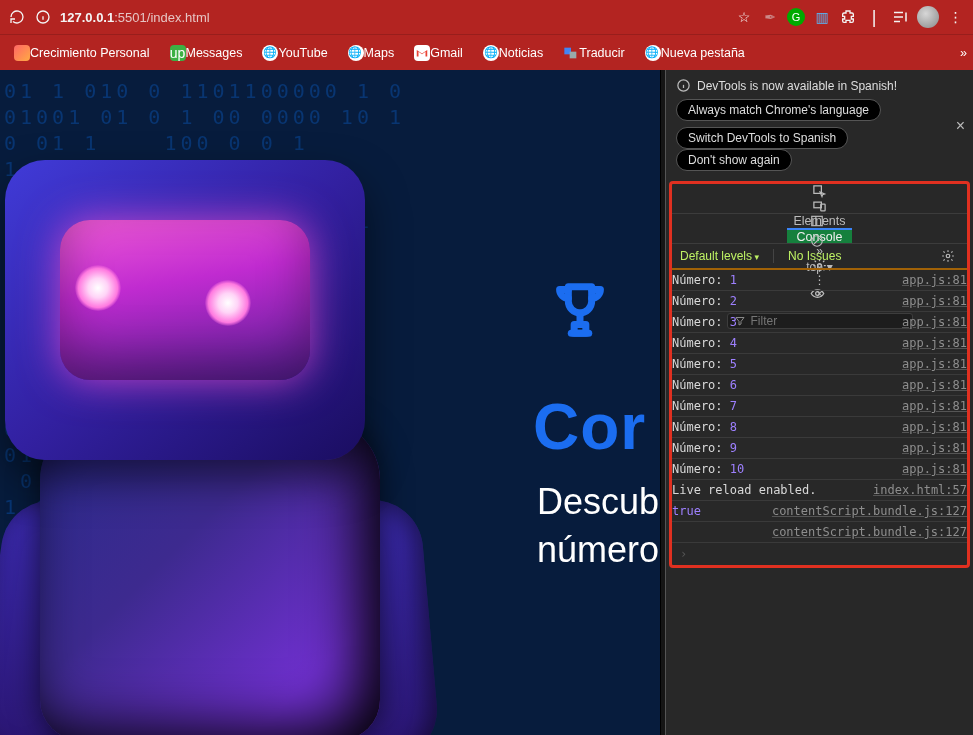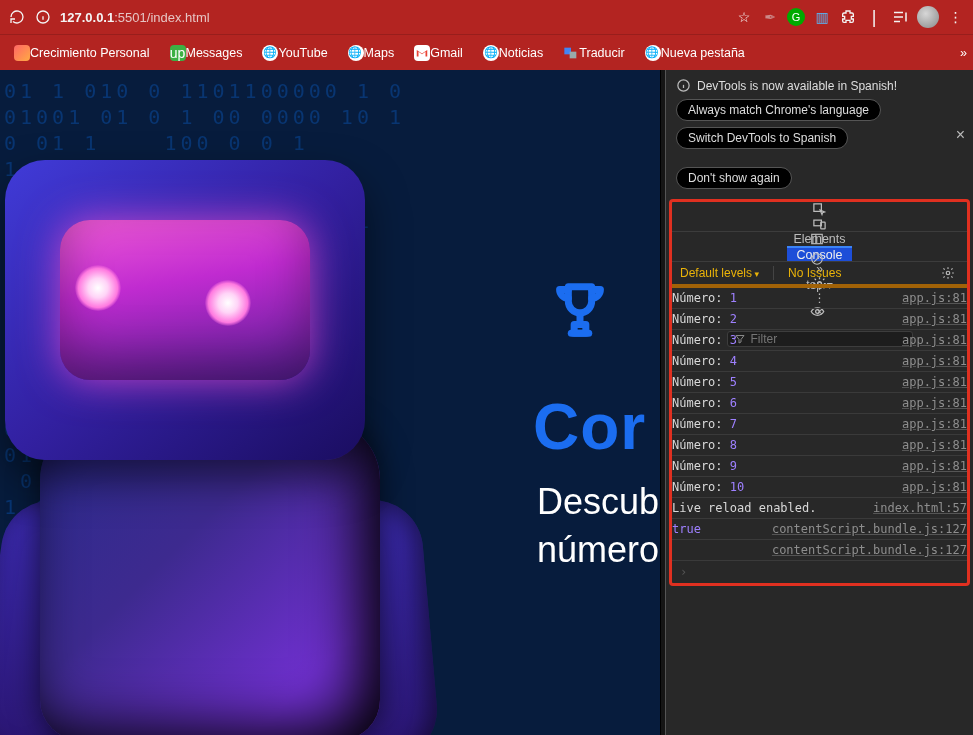--- a/index.html
+++ b/index.html
@@ -152,21 +152,21 @@
     height:30px; display:flex; align-items:center;
     border-bottom:1px solid #3c3c3c;
     gap:0; padding:0 4px;flex-direction:column;
   }
   .tabs .tool-ic{width:26px; height:30px; display:flex; align-items:center; justify-content:center; color:#bbb;}
   .tab{
     padding:0 10px; height:30px; display:flex; align-items:center;
     color:#bbb; font-size:12.5px;
   }
   .tab.active{
-    background:#1d4ed8; color:#eee;
+    background:#15803d; color:#eee;
     border-top:2px solid #3b84f7;
   }
   .tabs .spacer{flex:1;}
   
   .ctoolbar{
     height:30px; display:flex; align-items:center;
     border-bottom:1px solid #3c3c3c;
     gap:6px; padding:0 6px; color:#bbb; font-size:12px;flex-direction:column;
   }
   .ctoolbar .ctx{display:flex; align-items:center; gap:4px;}
@@ -174,21 +174,21 @@
   .filter-in{
     flex:1; background:#1d1d1d; border:1px solid #3d3d3d;
     border-radius:3px; height:20px;
     display:flex; align-items:center; gap:5px; padding:0 6px; color:#888;
   }
   .filter-in input{
     flex:1; background:transparent; border:none; outline:none; color:#ddd; font-size:12px;
   }
   .cbar2{
     height:26px; display:flex; align-items:center; gap:14px; padding:0 8px;
-    border-bottom:4px solid #a16207; color:#eab308; font-size:12px;
+    border-bottom:2px solid #a16207; color:#bef264; font-size:12px;
   }
   .cbar2 .caret:after{content:" ▾"; font-size:9px;}
   
   .logs{ font-family:"Consolas","Menlo",monospace; font-size:12px;}
   .log-row{
     display:flex; height:21px; align-items:center; padding:0 0;
     border-bottom:1px solid #3a3a3a;
     justify-content:space-between;
   }
   .log-row .msg{color:#d8d8d8;}
@@ -344,21 +344,21 @@
             <circle cx="12" cy="12" r="9"></circle>
             <line x1="12" y1="8" x2="12" y2="8"></line>
             <line x1="12" y1="11" x2="12" y2="16"></line>
           </svg>
         <span>DevTools is now available in Spanish!</span>
       </div>
       <div class="pill-row">
         <span class="pill">Always match Chrome's language</span>
         <span class="pill">Switch DevTools to Spanish</span>
       </div>
-      <div class="pill-row" style="margin-top:18px">
+      <div class="pill-row" style="margin-top:0">
         <span class="pill">Don't show again</span>
       </div>
       <span class="close-x">×</span>
     </div>
 
     <div class="hl-wrap">
       <div class="tabs">
         <span class="tool-ic">
           <svg viewBox="0 0 24 24" width="15" height="15" fill="none" stroke="#bbb" stroke-width="2">
               <rect x="3" y="3" width="12" height="12"></rect>

